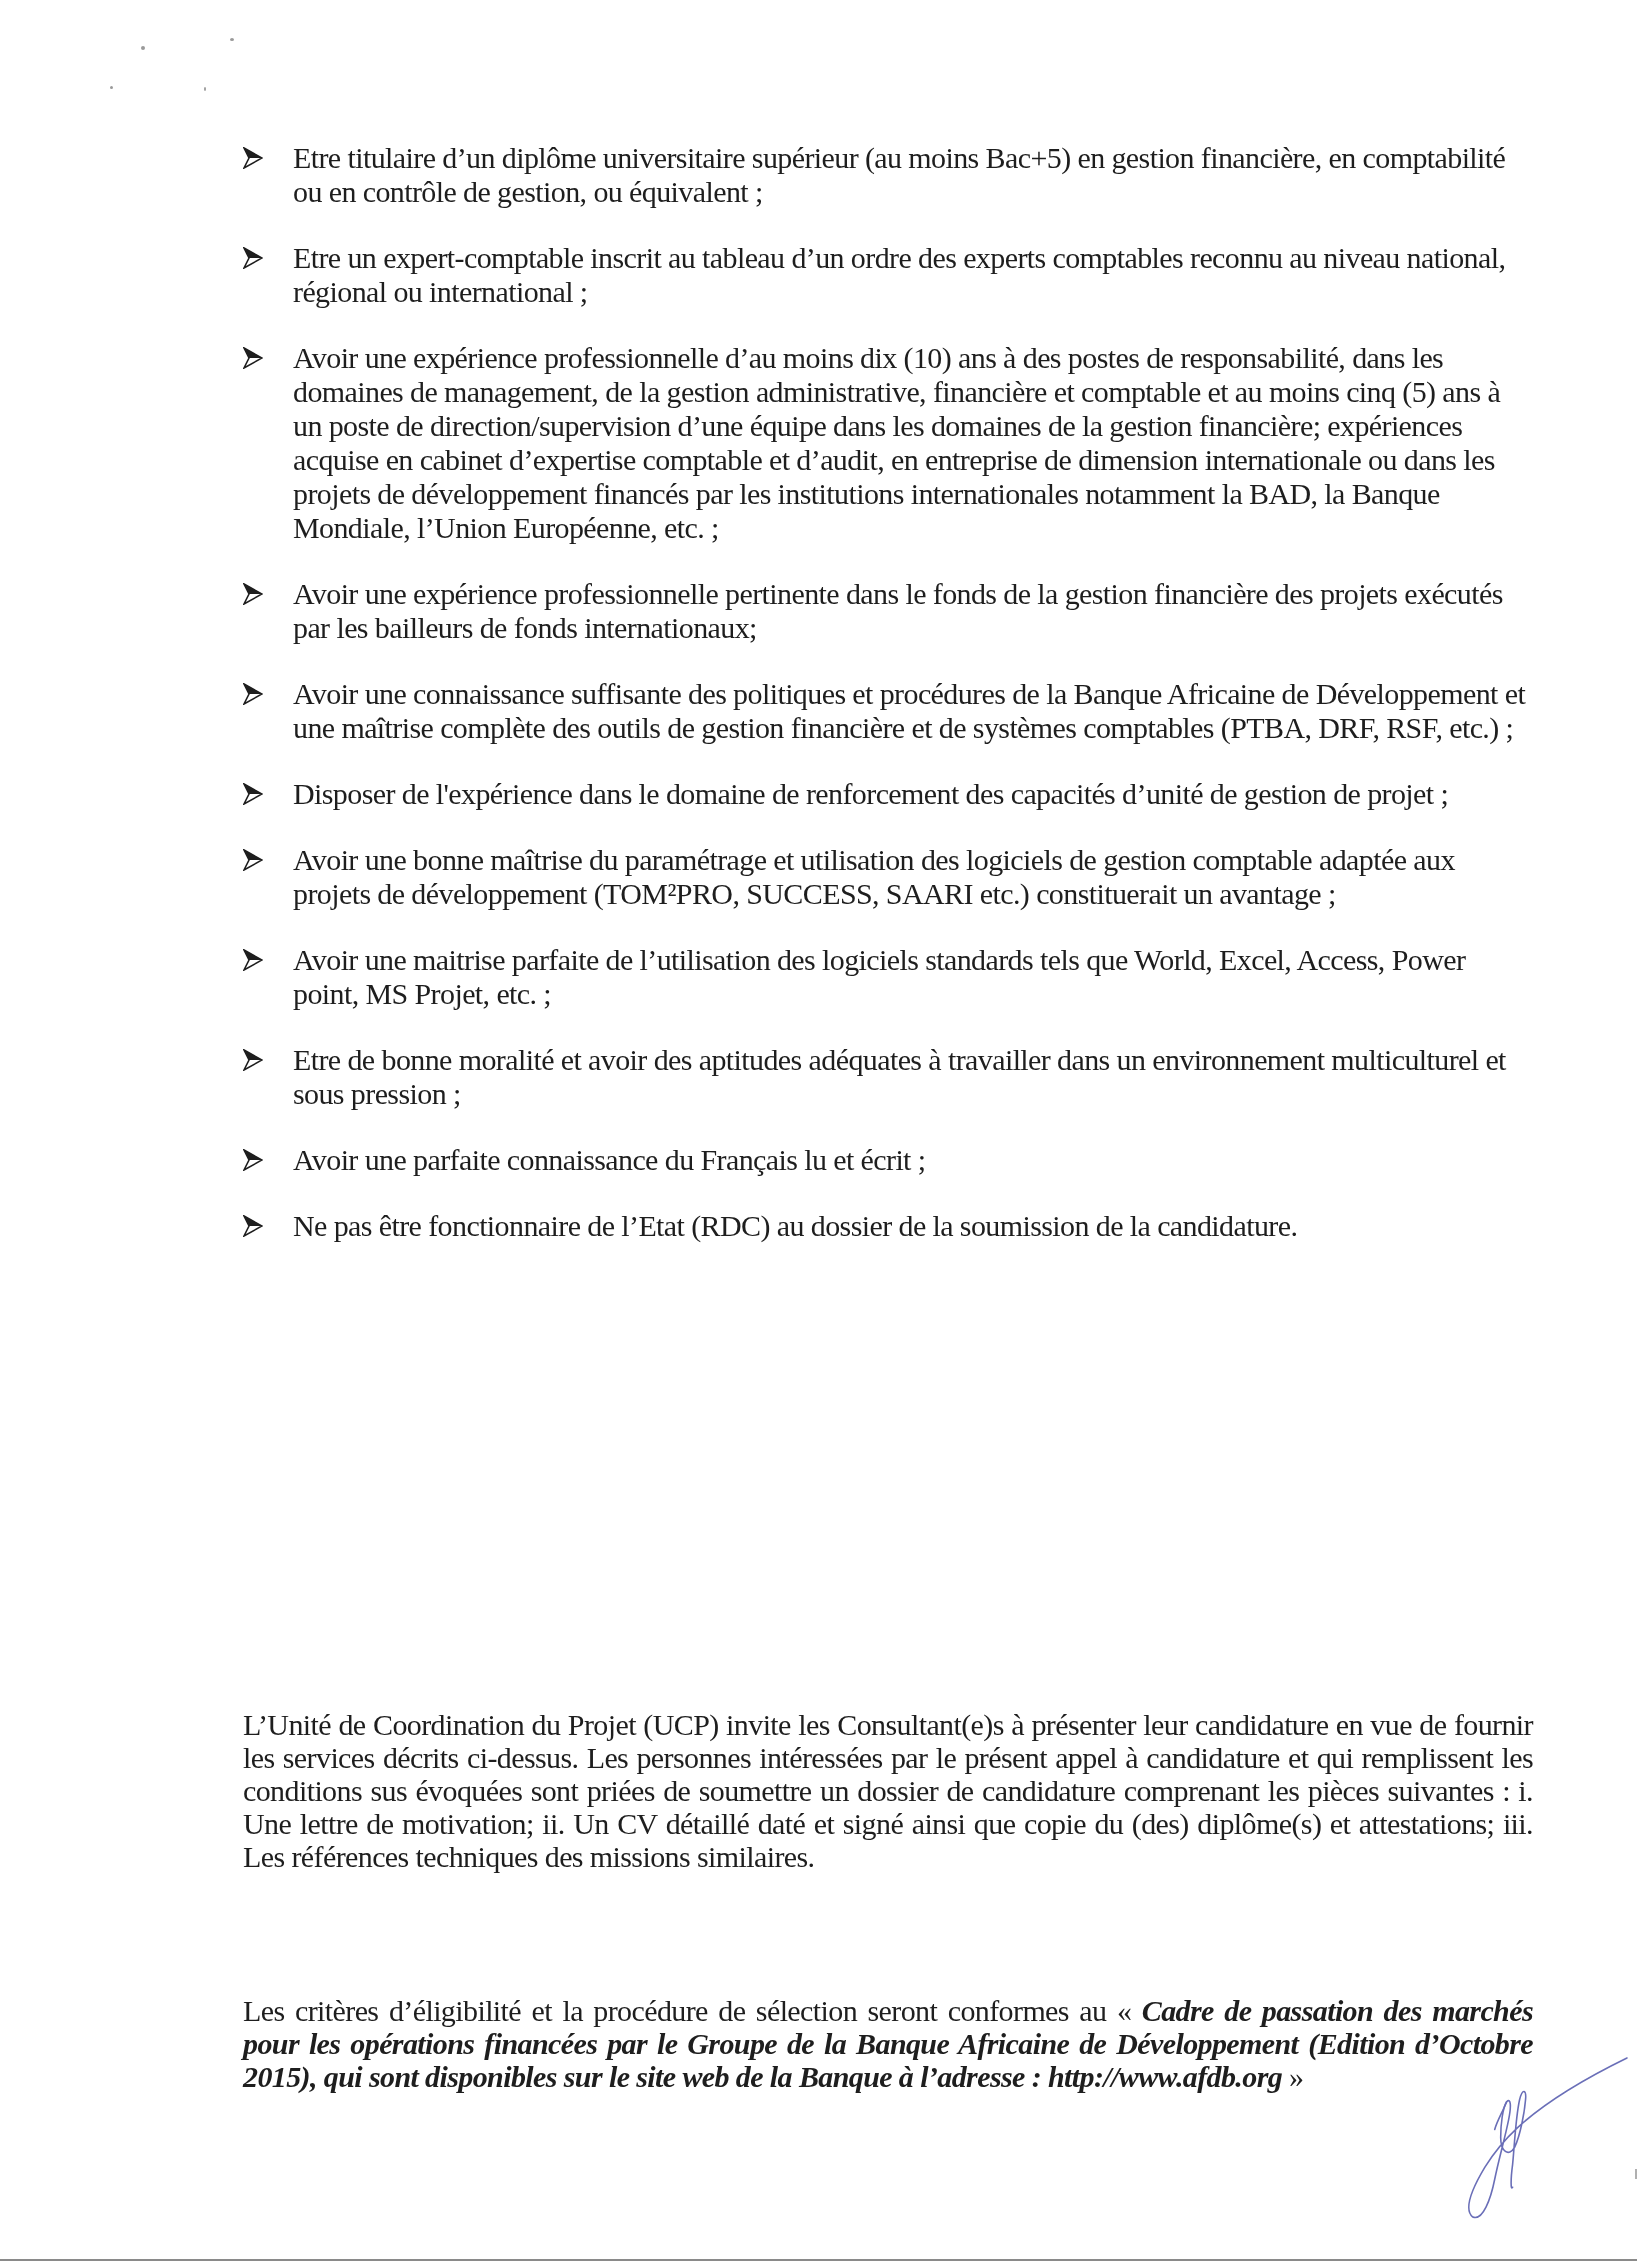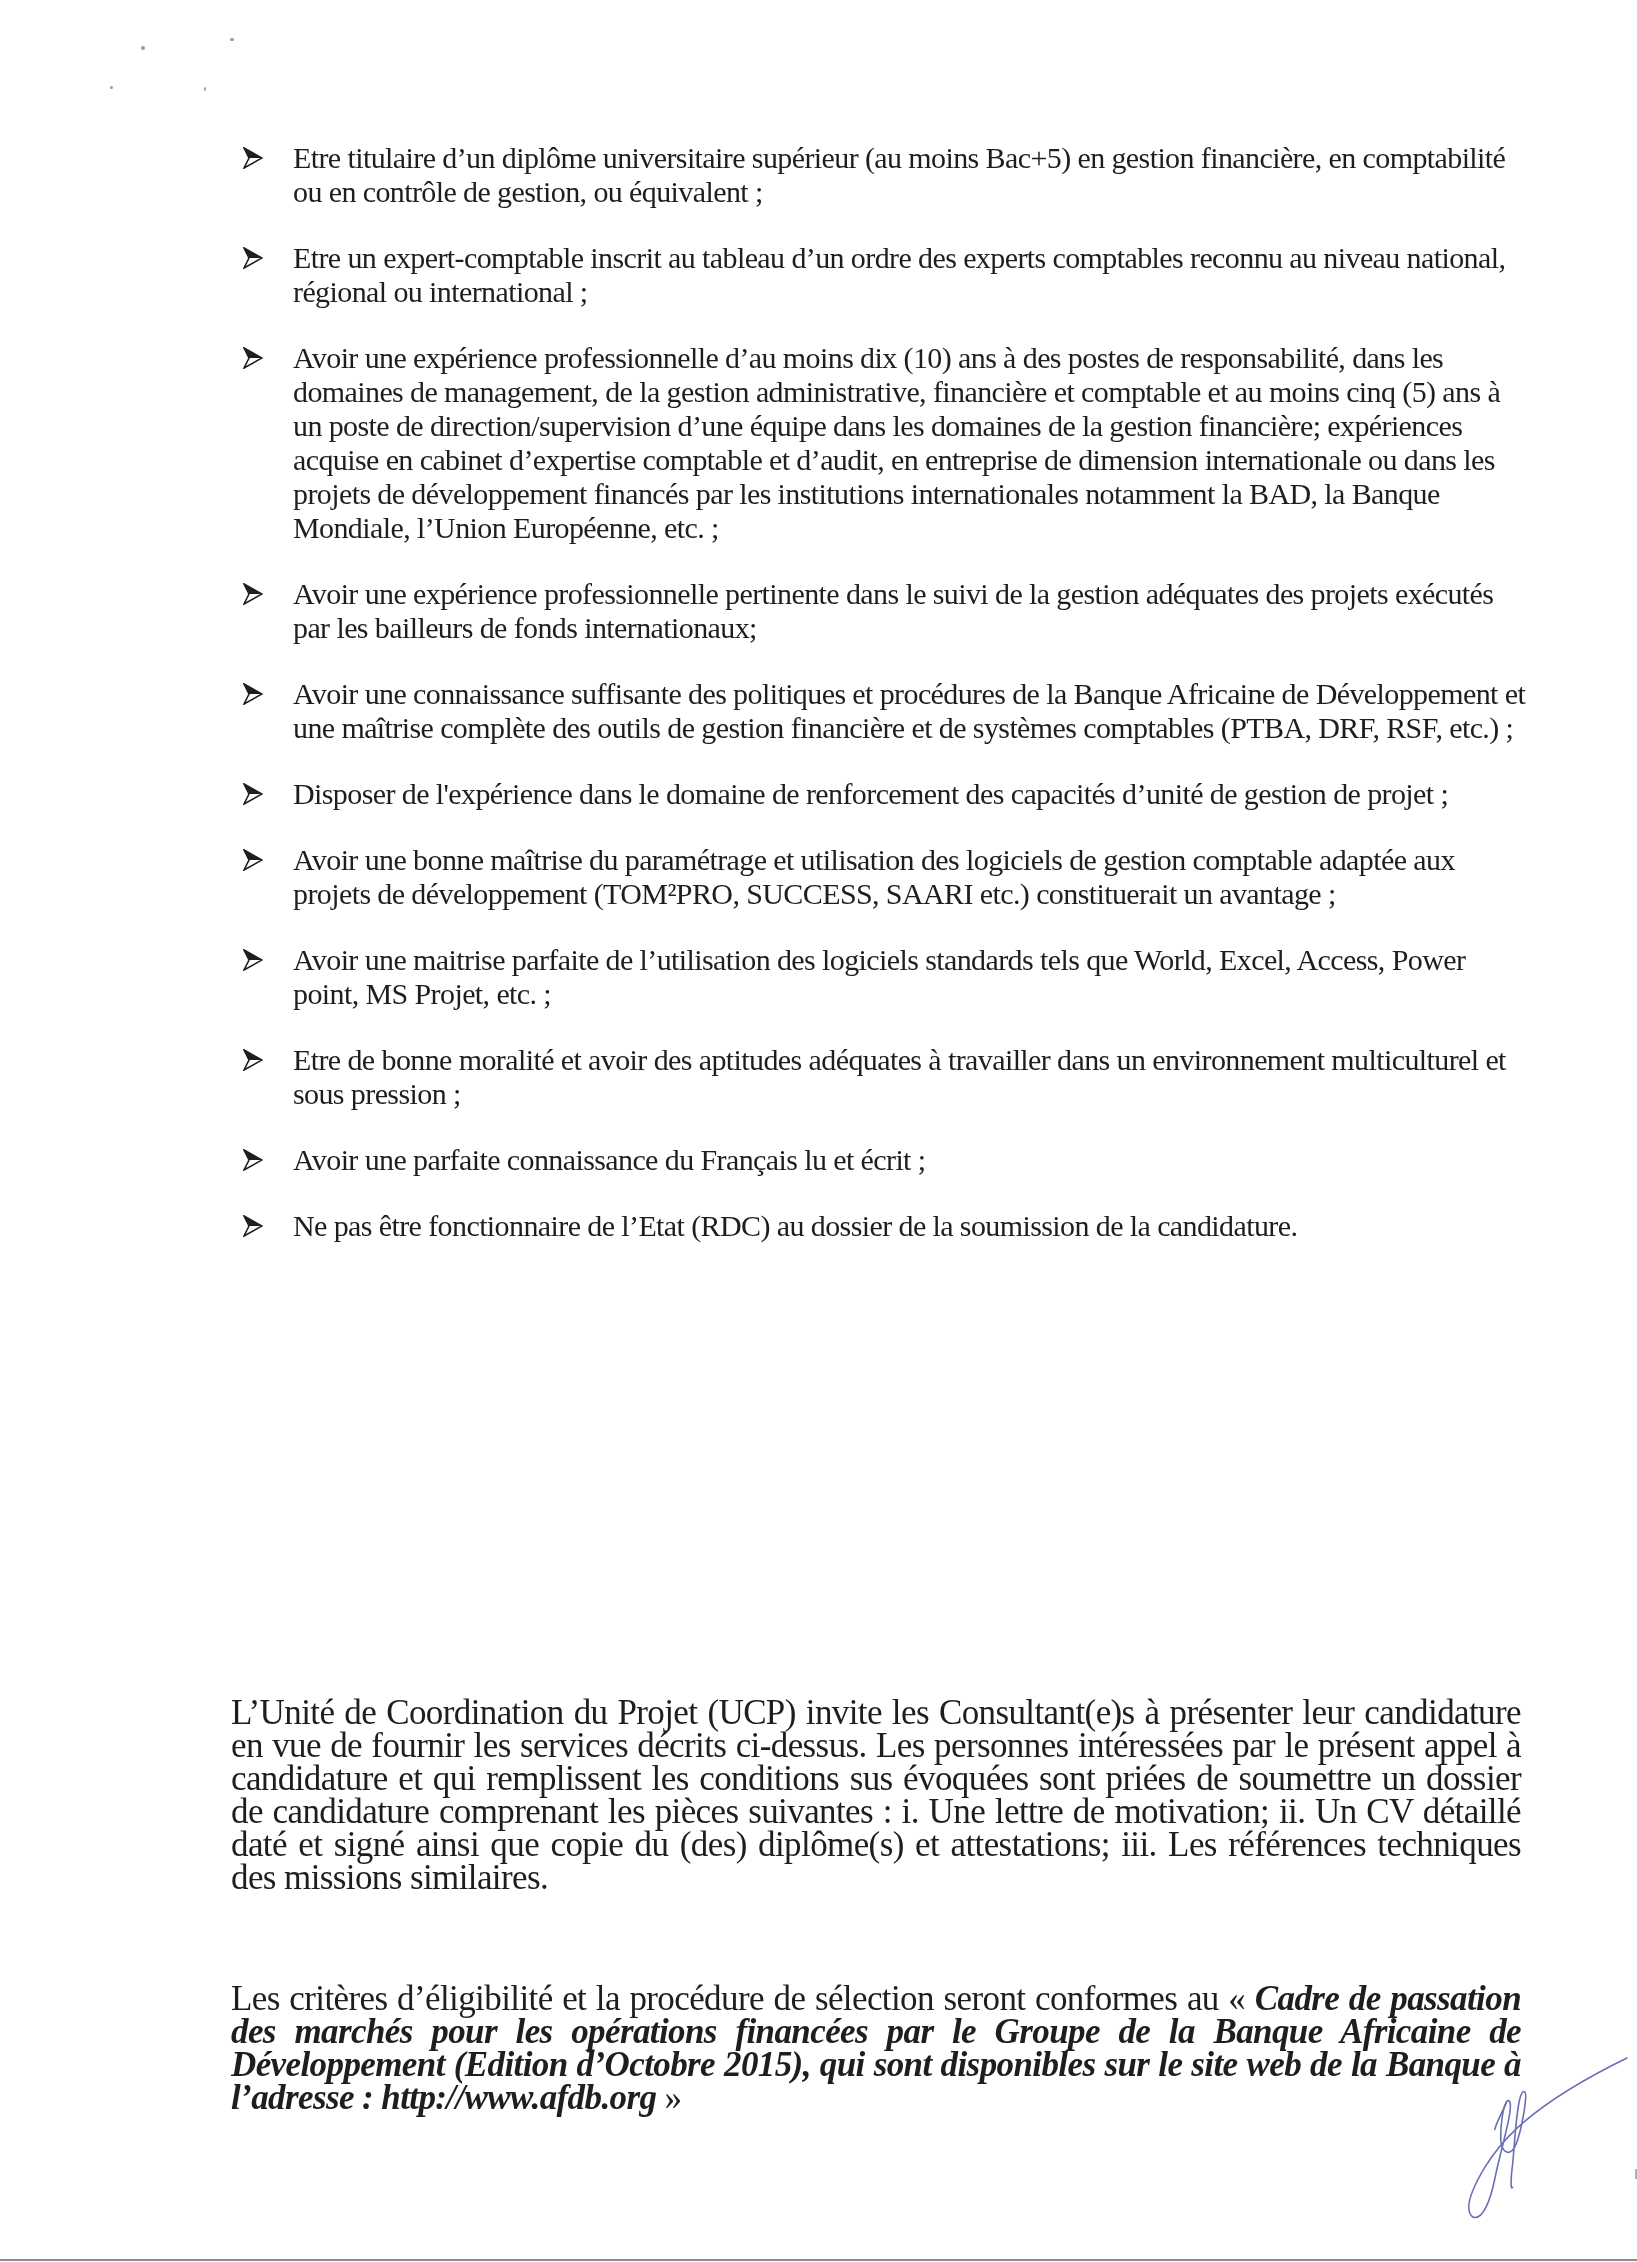--- a/index.html
+++ b/index.html
@@ -50,22 +50,22 @@
       left: 0;
       top: 6px;
       width: 20px;
       height: 22px;
     }
     .arrow-icon svg { display: block; }
     .para {
       position: absolute;
       left: 293px;
       width: 1222px;
-      margin: 0;
-      font-size: 35px;
+      margin: 12px;
+      font-size: 30px;
       line-height: 33px;
       letter-spacing: -0.6px;
       text-align: justify;
       text-align-last: left;
     }
     .para-1 { top: 1696px; left: 231px; width: 1290px; }
     .para-2 { top: 1982px; left: 231px; width: 1290px; }
     .em { font-style: italic; font-weight: bold; }
     .signature {
       position: absolute;
@@ -129,21 +129,21 @@
         </span>
       <span>Avoir une expérience professionnelle d’au moins dix (10) ans à des postes de responsabilité, dans les domaines de management, de la gestion administrative, financière et comptable et au moins cinq (5) ans à un poste de direction/supervision d’une équipe dans les domaines de la gestion financière; expériences acquise en cabinet  d’expertise comptable et d’audit, en entreprise de dimension internationale ou dans les projets de développement financés par les institutions internationales notamment la BAD, la Banque Mondiale, l’Union Européenne, etc. ;</span>
     </li>
     <li class="bullet-item">
       <span class="arrow-icon">
           <svg width="20" height="22" viewBox="0 0 20 22">
             <polygon points="1,1 19,11 1,21 6,11" fill="none" stroke="#1e1e1e" stroke-width="1.6"></polygon>
             <polygon points="1,1 19,11 6,11" fill="#1e1e1e"></polygon>
           </svg>
         </span>
-      <span>Avoir une expérience professionnelle pertinente dans le suivi de la gestion adéquates des projets exécutés par les bailleurs de fonds internationaux;</span>
+      <span>Avoir une expérience professionnelle pertinente dans le fonds de la gestion financière des projets exécutés par les bailleurs de fonds internationaux;</span>
     </li>
     <li class="bullet-item">
       <span class="arrow-icon">
           <svg width="20" height="22" viewBox="0 0 20 22">
             <polygon points="1,1 19,11 1,21 6,11" fill="none" stroke="#1e1e1e" stroke-width="1.6"></polygon>
             <polygon points="1,1 19,11 6,11" fill="#1e1e1e"></polygon>
           </svg>
         </span>
       <span>Avoir une connaissance suffisante des politiques et procédures de la Banque Africaine de Développement et une maîtrise complète des outils de gestion financière et de systèmes comptables (PTBA, DRF, RSF, etc.) ;</span>
     </li>

